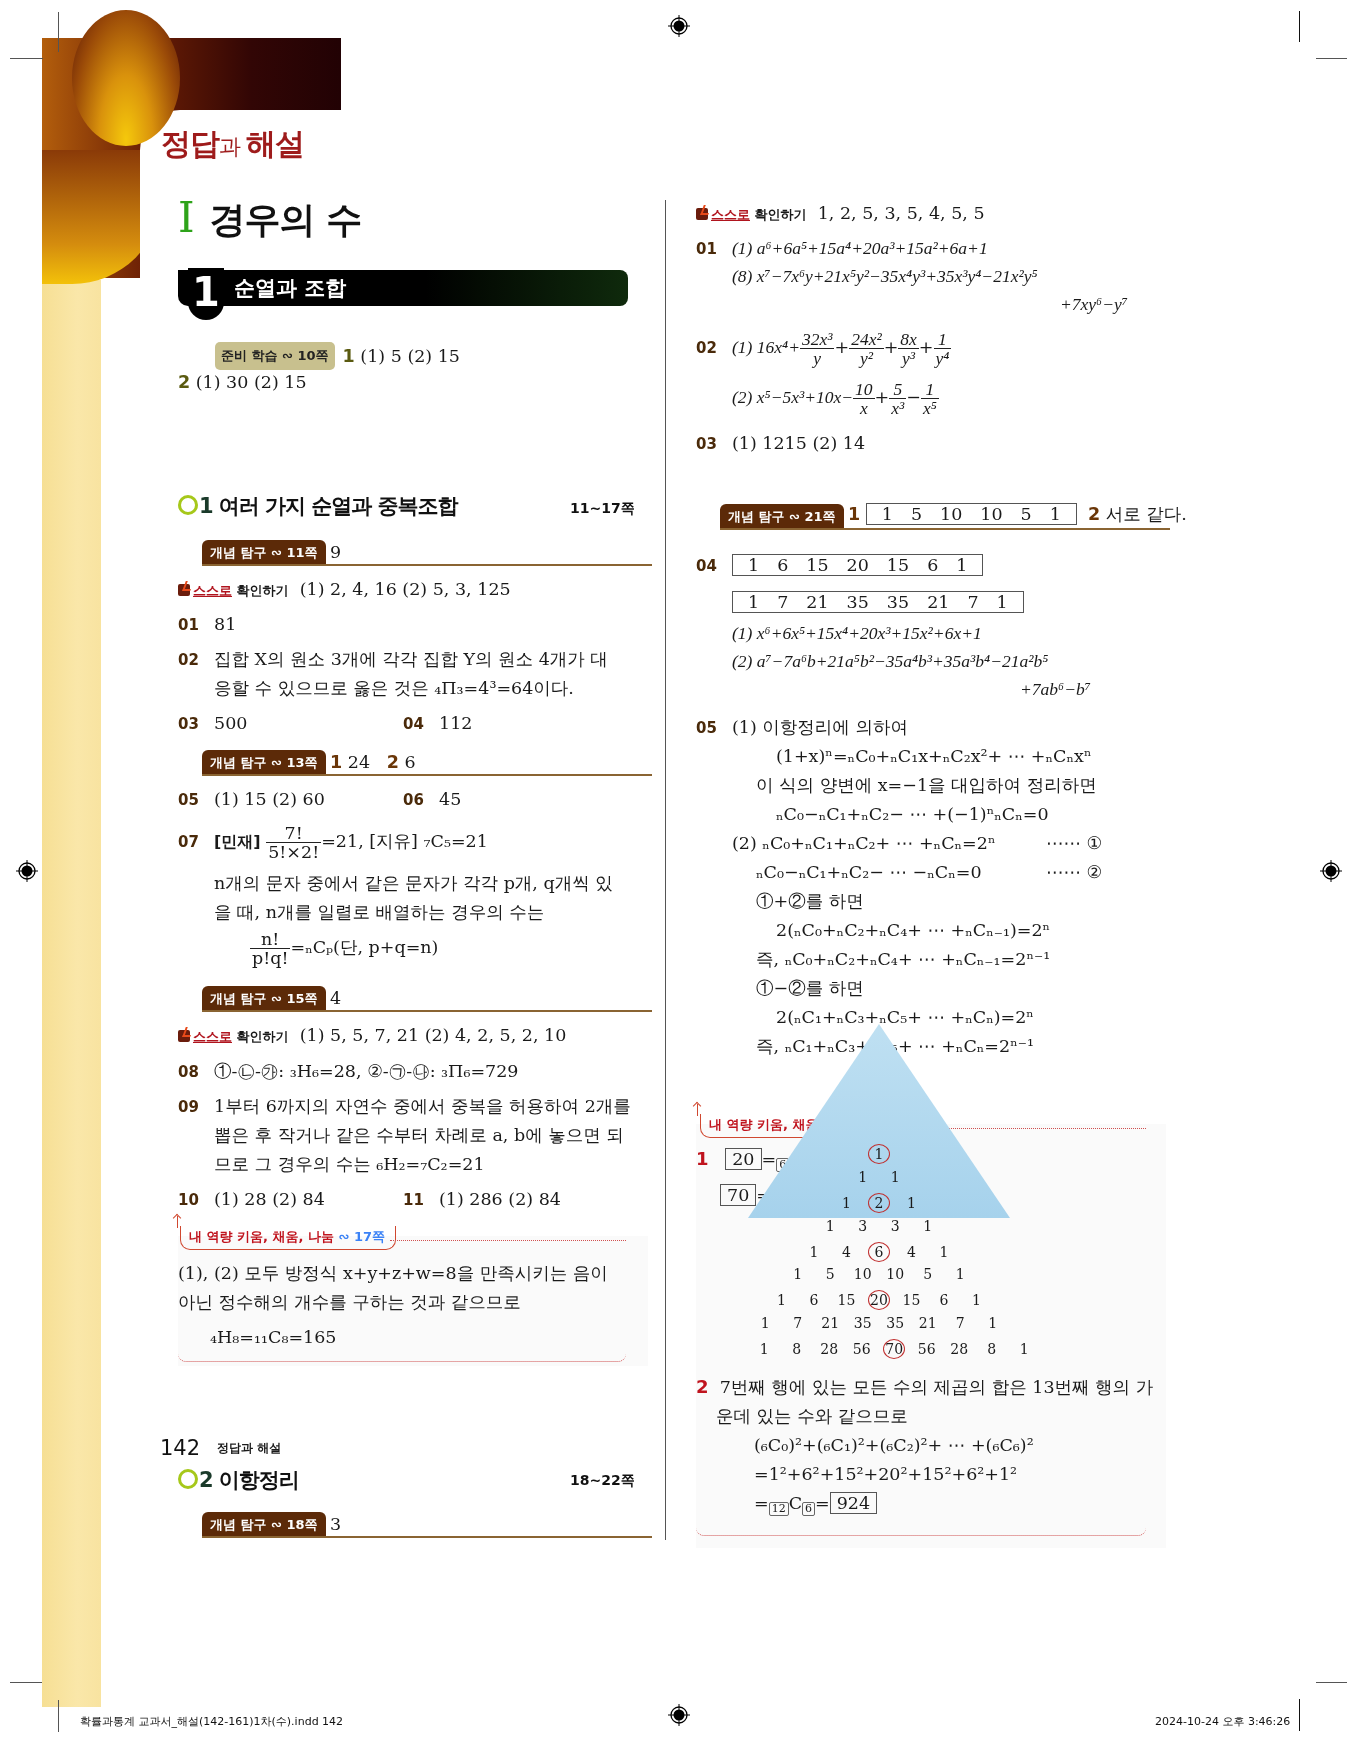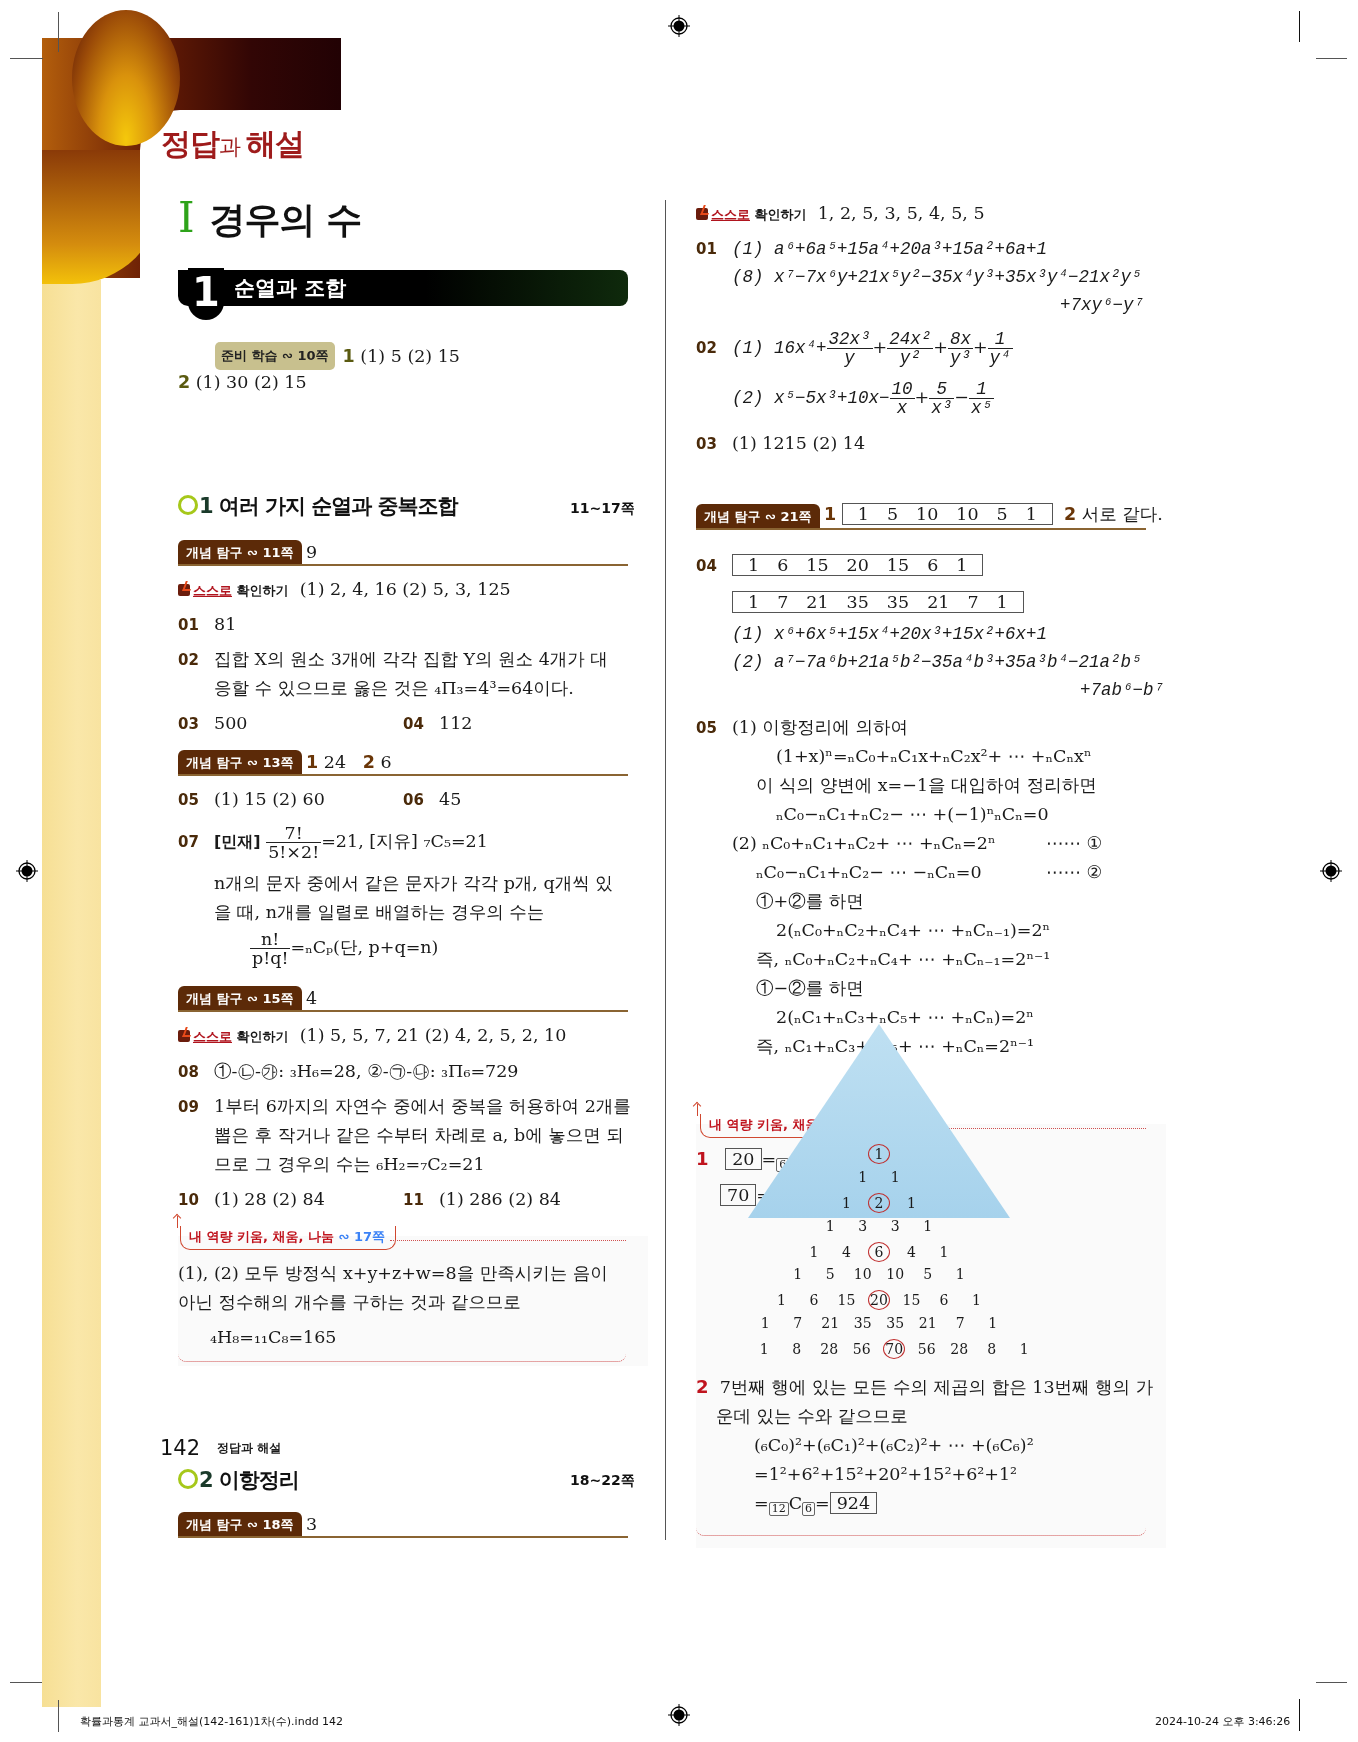--- a/index.html
+++ b/index.html
@@ -33,21 +33,21 @@
 
   .col-divider { position: absolute; left: 665px; top: 200px; width: 1px; height: 1340px; background: #555; }
 
   .line { position: absolute; font-size: 17.5px; white-space: nowrap; line-height: 22px; }
   .qnum { font-family: "DejaVu Sans", sans-serif; font-weight: bold; color: #4a2a0a; display: inline-block; width: 36px; font-size: 15px; }
   .qnum-red { font-family: "DejaVu Sans", sans-serif; font-weight: bold; color: #c0141e; font-size: 18px; }
   .olive { font-family: "DejaVu Sans", sans-serif; font-weight: bold; color: #5a5a10; }
   .brown-num { font-family: "DejaVu Sans", sans-serif; font-weight: bold; color: #6a3608; }
 
   .prep-tag { display: inline-block; background: #c8c08e; color: #222; border-radius: 5px; font-family: "DejaVu Sans", sans-serif; font-weight: bold; font-size: 13px; padding: 3px 6px; margin-right: 8px; vertical-align: 2px; }
-  .concept-row { position: absolute; height: 26px; border-bottom: 2px solid #8a6432; }
+  .concept-row { position: absolute; height: 26px; border-bottom: 2px solid #8a6432; margin-left: 24px; }
   .concept-tag { position: absolute; left: 0; top: 0; height: 24px; background: #5c2a08; color: #fff; border-radius: 6px 6px 0 0;
     font-family: "DejaVu Sans", sans-serif; font-weight: bold; font-size: 13px; padding: 4px 8px; white-space: nowrap; }
   .concept-val { position: absolute; top: 2px; font-size: 17.5px; white-space: nowrap; }
 
   .check-label { font-family: "DejaVu Sans", sans-serif; font-weight: bold; font-size: 13px; }
   .check-label .hl { color: #b0141e; text-decoration: underline; }
   .check-icon { display: inline-block; width: 12px; height: 12px; background: #6a1c0c; border-radius: 2px; position: relative; vertical-align: -1px; margin-right: 3px; }
   .check-icon::after { content: ""; position: absolute; left: 6px; top: -3px; width: 6px; height: 8px; border-left: 2px solid #e84a1a; border-bottom: 2px solid #e84a1a; transform: skewX(-20deg); }
 
   .sub-title { position: absolute; font-family: "DejaVu Sans", sans-serif; font-weight: bold; font-size: 21px; color: #111; letter-spacing: -1px; }
@@ -55,21 +55,21 @@
   .sub-title .n { color: #1a3a2a; margin-right: 6px; }
   .page-range { position: absolute; font-family: "DejaVu Sans", sans-serif; font-weight: bold; font-size: 14px; color: #111; }
 
   .box { display: inline-block; border: 1.5px solid #555; padding: 0 6px; line-height: 20px; }
   .box-wide span { display: inline-block; margin: 0 9px; }
   .mini-box { display: inline-block; border: 1px solid #666; font-size: 11px; line-height: 12px; padding: 0 2px; vertical-align: -3px; border-radius: 2px; }
 
   .frac { display: inline-block; vertical-align: middle; text-align: center; line-height: 18px; }
   .frac .top { display: block; border-bottom: 1px solid #222; padding: 0 2px; }
   .frac .bot { display: block; padding: 0 2px; }
-  i { font-family: Liberation Mono, monospace; font-style: italic; }
+  i { font-family: Liberation Serif, serif; font-style: italic; }
 
   .tab-cap { position: absolute; height: 24px; border: 1.5px solid #d04830; border-top: none; border-radius: 0 0 10px 10px; padding: 2px 10px 0 8px;
     font-family: "DejaVu Sans", sans-serif; font-weight: bold; font-size: 13px; color: #c0141e; white-space: nowrap; }
   .tab-cap .pg { color: #3b82f6; }
   .tab-cap .arrow { position: absolute; left: -4px; top: -10px; width: 8px; height: 12px; border-left: 1.5px solid #d04830; }
   .tab-cap .arrow::before { content: ""; position: absolute; left: -4px; top: -1px; width: 5px; height: 5px; border-left: 1.5px solid #d04830; border-top: 1.5px solid #d04830; transform: rotate(45deg); }
   .dot-top { position: absolute; height: 1px; border-top: 1.5px dotted #d05050; }
   .dot-bottom { position: absolute; height: 10px; border-bottom: 1.5px dotted #d05050; border-radius: 0 0 8px 8px; }
   .ext-bg { position: absolute; background: #fafafa; }
 
@@ -254,21 +254,21 @@
 </div>
 
 <div class="line" style="left:696px;top:554px;">
   <span class="qnum">04</span><span class="box box-wide"><span>1</span><span>6</span><span>15</span><span>20</span><span>15</span><span>6</span><span>1</span></span>
 </div>
 <div class="line" style="left:732px;top:591px;">
   <span class="box box-wide"><span>1</span><span>7</span><span>21</span><span>35</span><span>35</span><span>21</span><span>7</span><span>1</span></span>
 </div>
 <div class="line" style="left:732px;top:622px;"><i>(1) x⁶+6x⁵+15x⁴+20x³+15x²+6x+1</i></div>
 <div class="line" style="left:732px;top:650px;"><i>(2) a⁷−7a⁶b+21a⁵b²−35a⁴b³+35a³b⁴−21a²b⁵</i></div>
-<div class="line" style="left:1080px;top:678px;text-align:center;"><i>+7ab⁶−b⁷</i></div>
+<div class="line" style="left:1020px;top:678px;text-align:center;"><i>+7ab⁶−b⁷</i></div>
 
 <div class="line" style="left:696px;top:716px;"><span class="qnum">05</span><span>(1) 이항정리에 의하여</span></div>
 <div class="line" style="left:776px;top:745px;"><span>(1+x)ⁿ=ₙC₀+ₙC₁x+ₙC₂x²+ ⋯ +ₙCₙxⁿ</span></div>
 <div class="line" style="left:756px;top:774px;"><span>이 식의 양변에 x=−1을 대입하여 정리하면</span></div>
 <div class="line" style="left:776px;top:803px;"><span>ₙC₀−ₙC₁+ₙC₂− ⋯ +(−1)ⁿₙCₙ=0</span></div>
 <div class="line" style="left:732px;top:832px;"><span>(2) ₙC₀+ₙC₁+ₙC₂+ ⋯ +ₙCₙ=2ⁿ</span></div>
 <div class="line" style="left:1046px;top:832px;"><span>⋯⋯ ①</span></div>
 <div class="line" style="left:756px;top:861px;"><span>ₙC₀−ₙC₁+ₙC₂− ⋯ −ₙCₙ=0</span></div>
 <div class="line" style="left:1046px;top:861px;"><span>⋯⋯ ②</span></div>
 <div class="line" style="left:756px;top:890px;"><span>①+②를 하면</span></div>

